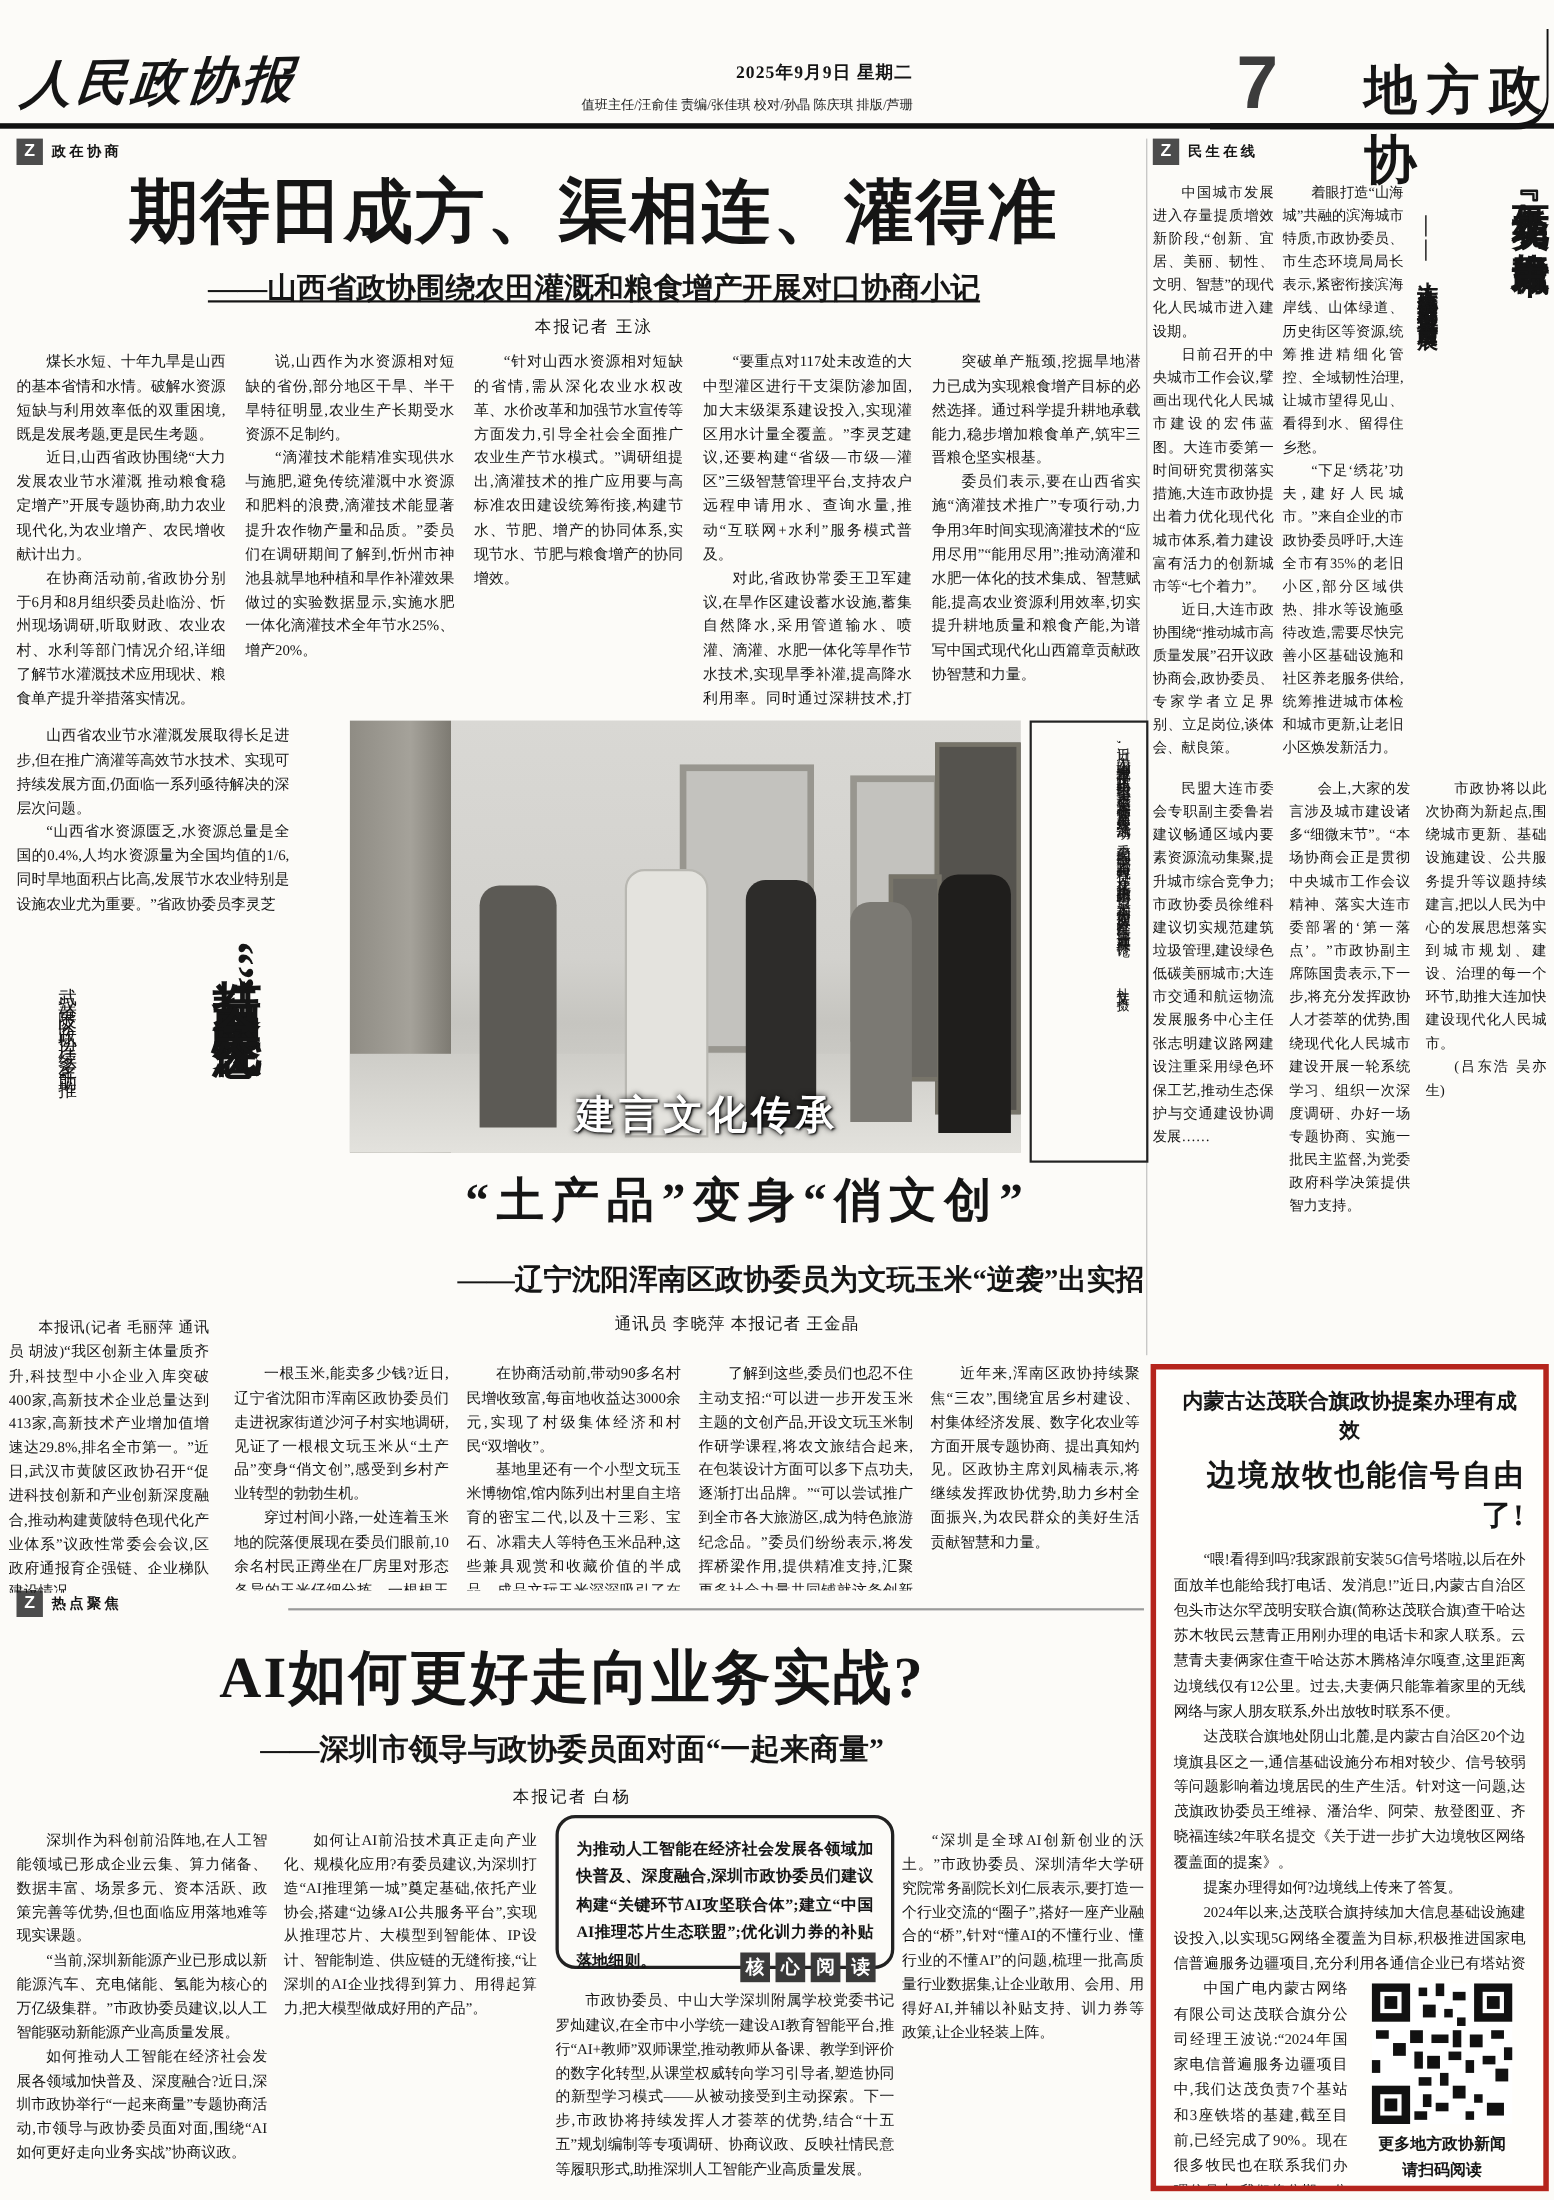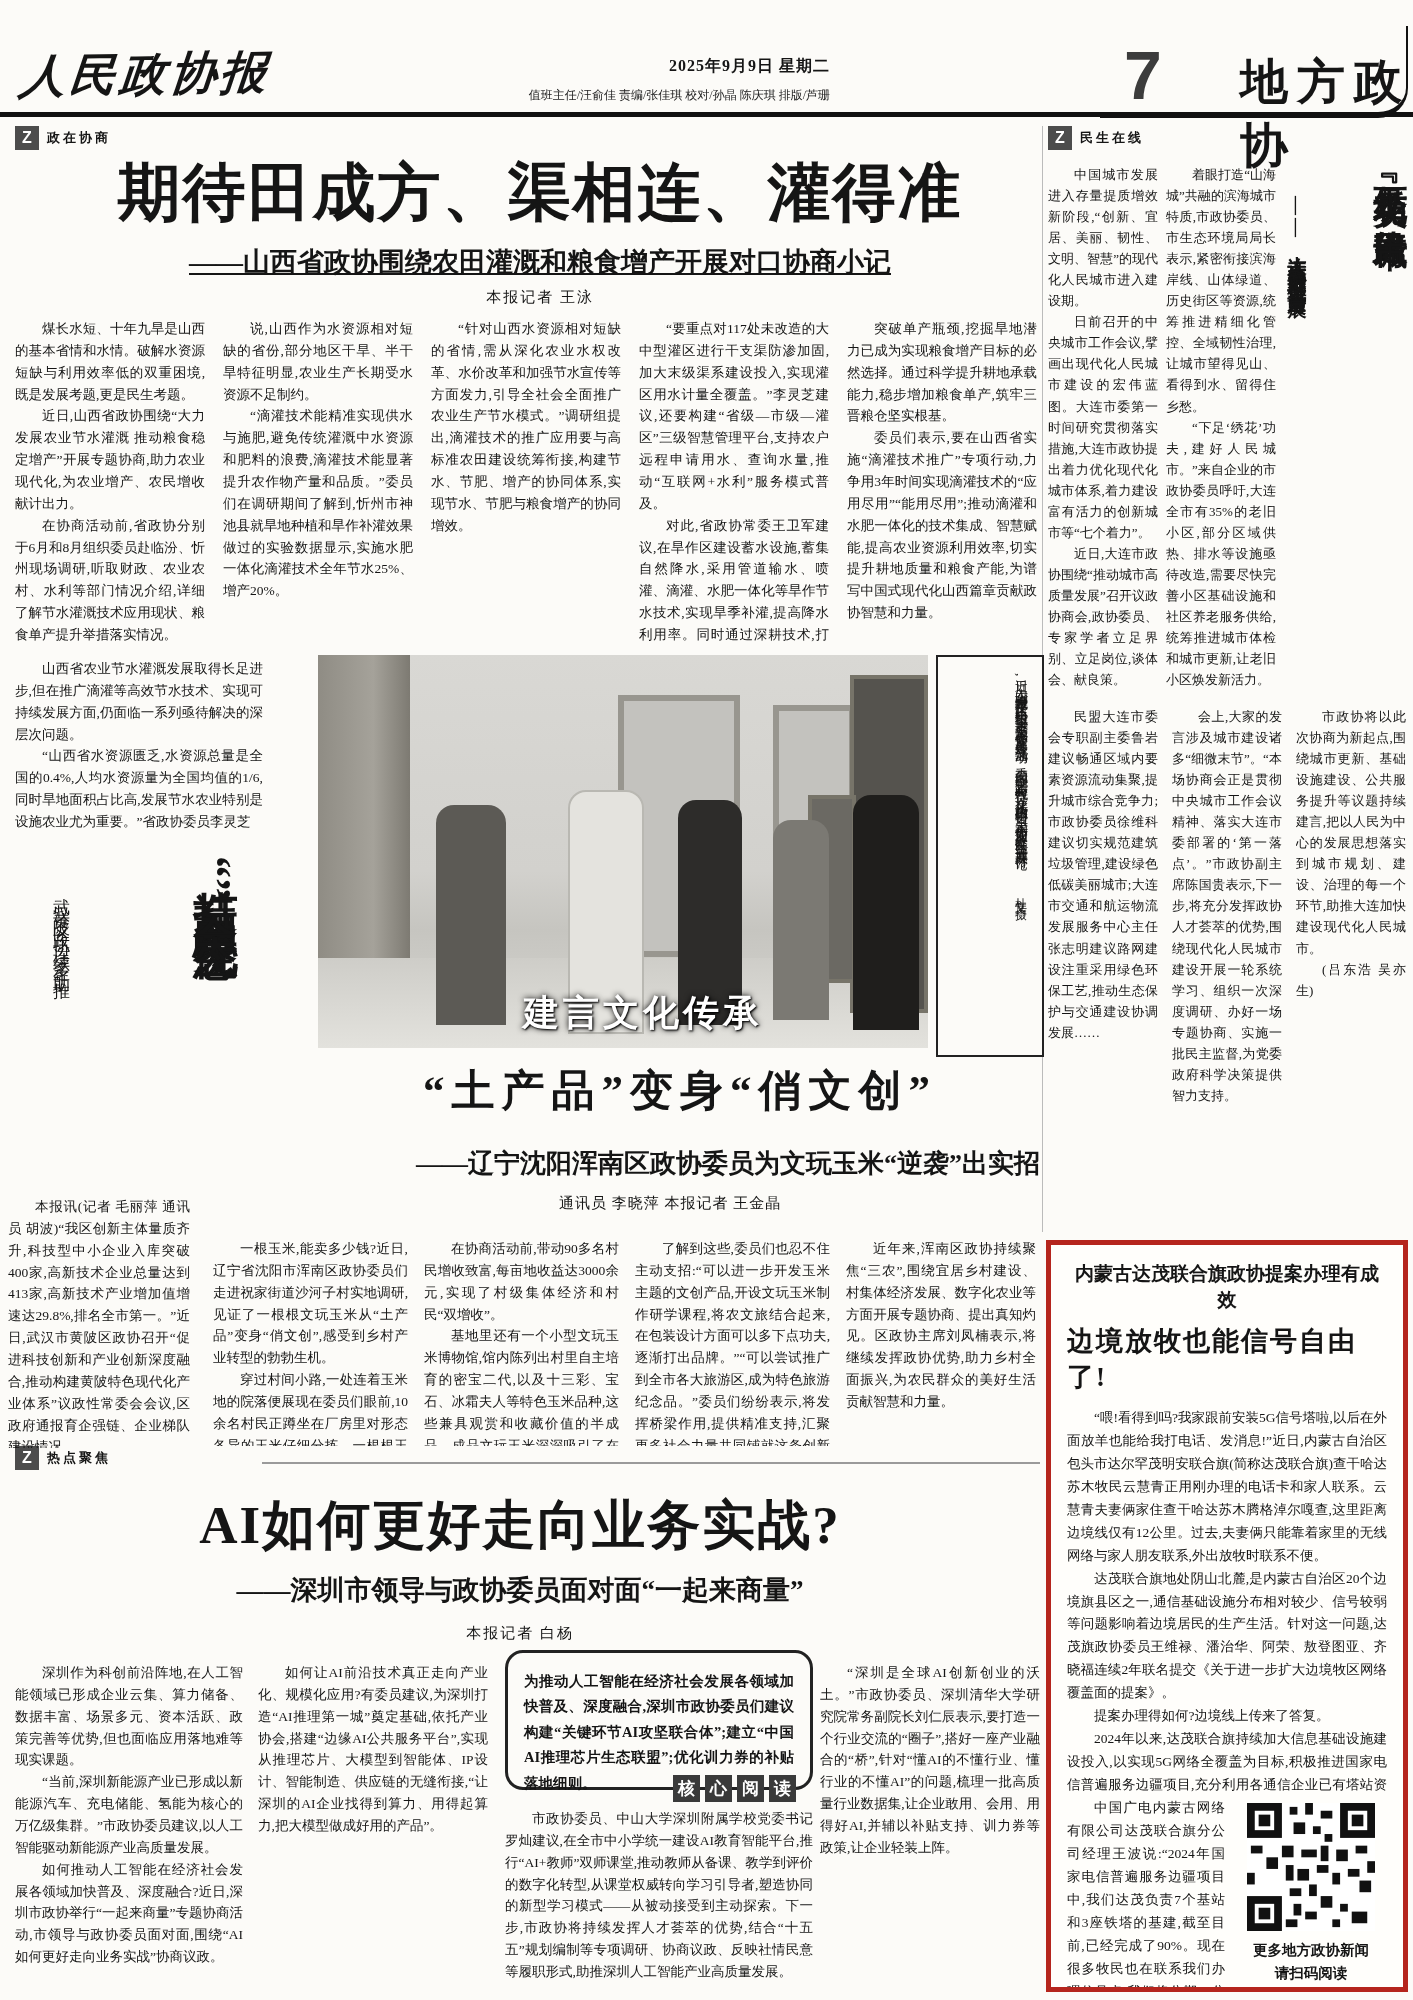--- a/index.html
+++ b/index.html
@@ -71,21 +71,21 @@
   
   .dl-headwrap{position:absolute;left:1284px;top:160px;width:124px;height:540px;}
   .dl-sub{position:absolute;left:0;top:36px;height:500px;writing-mode:vertical-rl;font-size:19px;
           font-weight:bold;letter-spacing:3px;}
   .dl-main{position:absolute;right:0;top:0;height:540px;writing-mode:vertical-rl;font-size:34px;
            font-weight:900;letter-spacing:1px;line-height:1.05;}
   
   .redbox{position:absolute;left:1046px;top:1240px;width:362px;height:752px;border:5px solid #b5251d;
           box-sizing:border-box;background:#fffefb;padding:16px 16px 12px 16px;overflow:hidden;}
   .rb-kicker{text-align:center;font-size:19px;font-weight:bold;letter-spacing:0px;}
-  .rb-head{text-align:left;font-size:27px;font-weight:900;letter-spacing:2px;margin-top:10px;margin-bottom:12px;}
+  .rb-head{text-align:right;font-size:27px;font-weight:900;letter-spacing:2px;margin-top:10px;margin-bottom:12px;}
   .rb-body{font-size:13.5px;line-height:1.7;text-align:justify;}
   .rb-bottom{display:flex;gap:10px;margin-top:2px;}
   .rb-left{width:158px;font-size:13.5px;line-height:1.7;text-align:justify;overflow:hidden;height:252px;}
   .rb-qr{width:152px;text-align:center;}
   .rb-qr svg{display:block;margin:6px auto 8px auto;}
   .rb-qr .qrcap{font-size:14.5px;font-weight:bold;line-height:1.6;}
   
   .vrule{position:absolute;width:1px;background:#bbb;}
 </style>
 </head>

